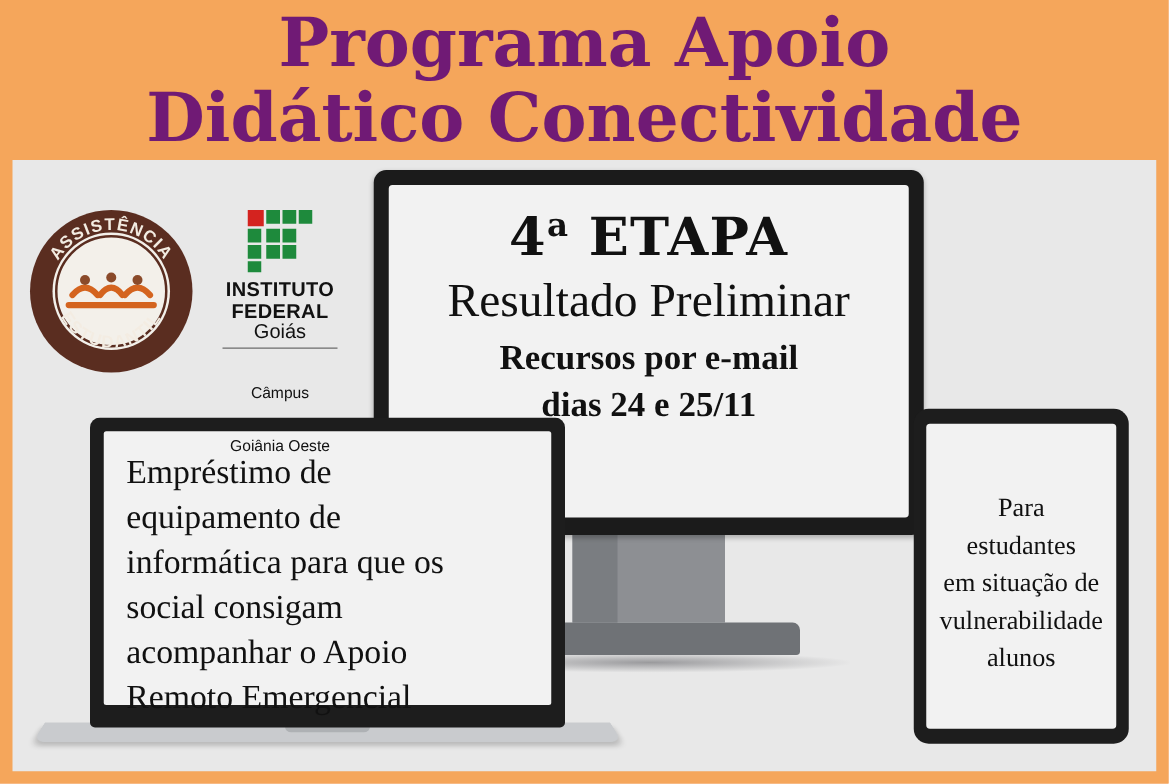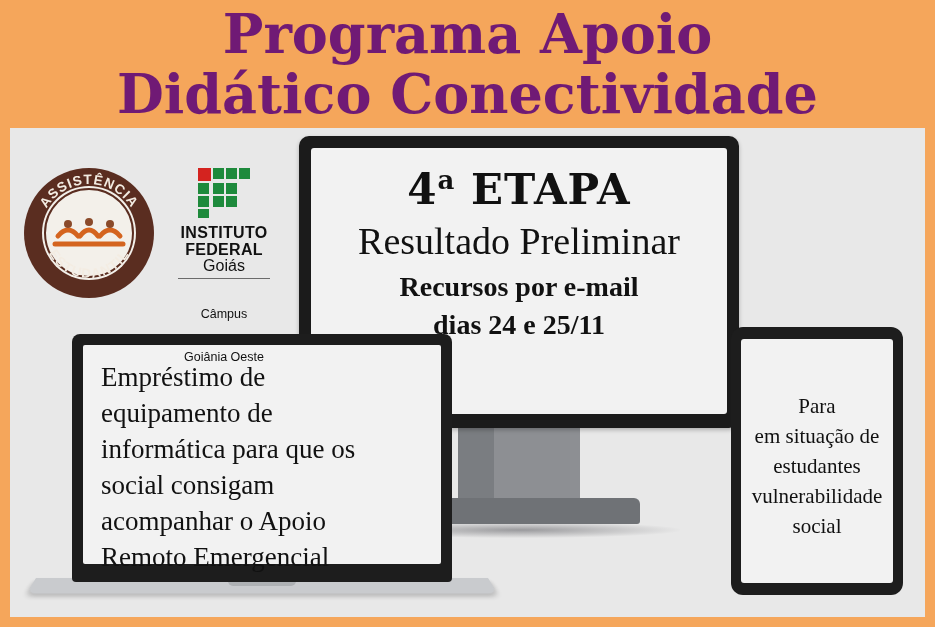--- a/index.html
+++ b/index.html
@@ -299,24 +299,24 @@
           <div>dias 24 e 25/11</div>
         </div>
       </div>
     </div>
   </div>
 
   <div class="tablet-frame">
     <div class="tablet-screen">
       <div class="tablet-text">
         <div>Para</div>
+        <div>estudantes</div>
         <div>em situação de</div>
-        <div>estudantes</div>
         <div>vulnerabilidade</div>
-        <div>social</div>
+        <div>alunos</div>
       </div>
     </div>
   </div>
 
   <div class="laptop-base"></div>
   <div class="laptop-notch"></div>
   <div class="laptop-frame">
     <div class="laptop-screen">
       <div class="laptop-text">
         <div>Empréstimo de</div>

